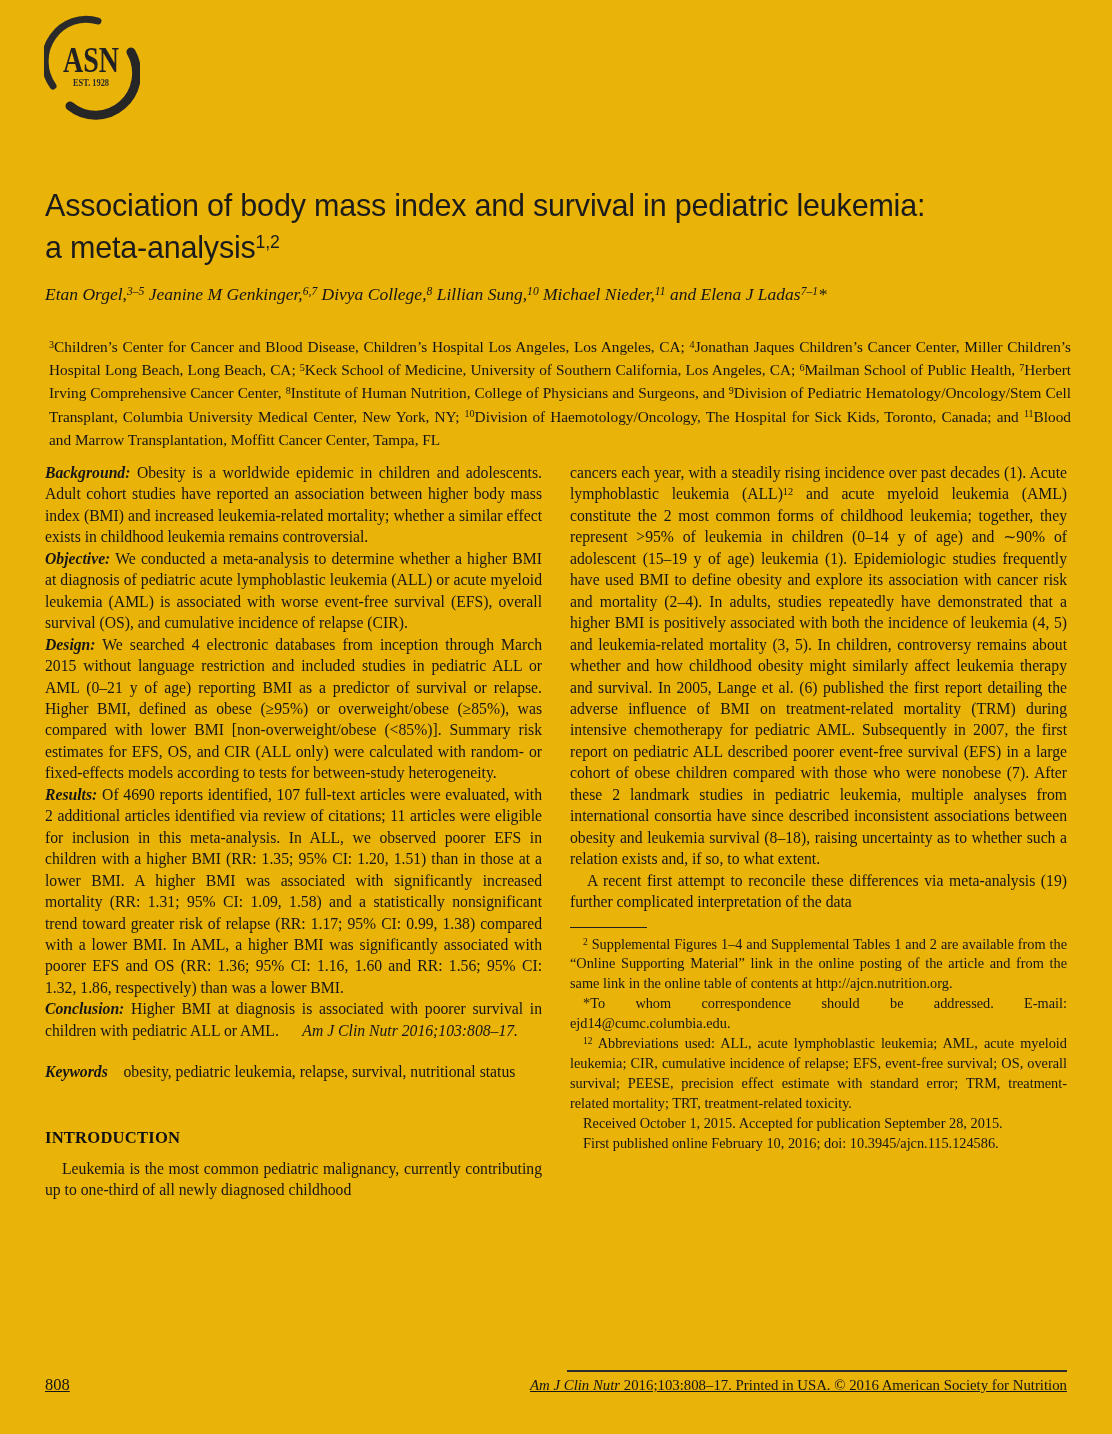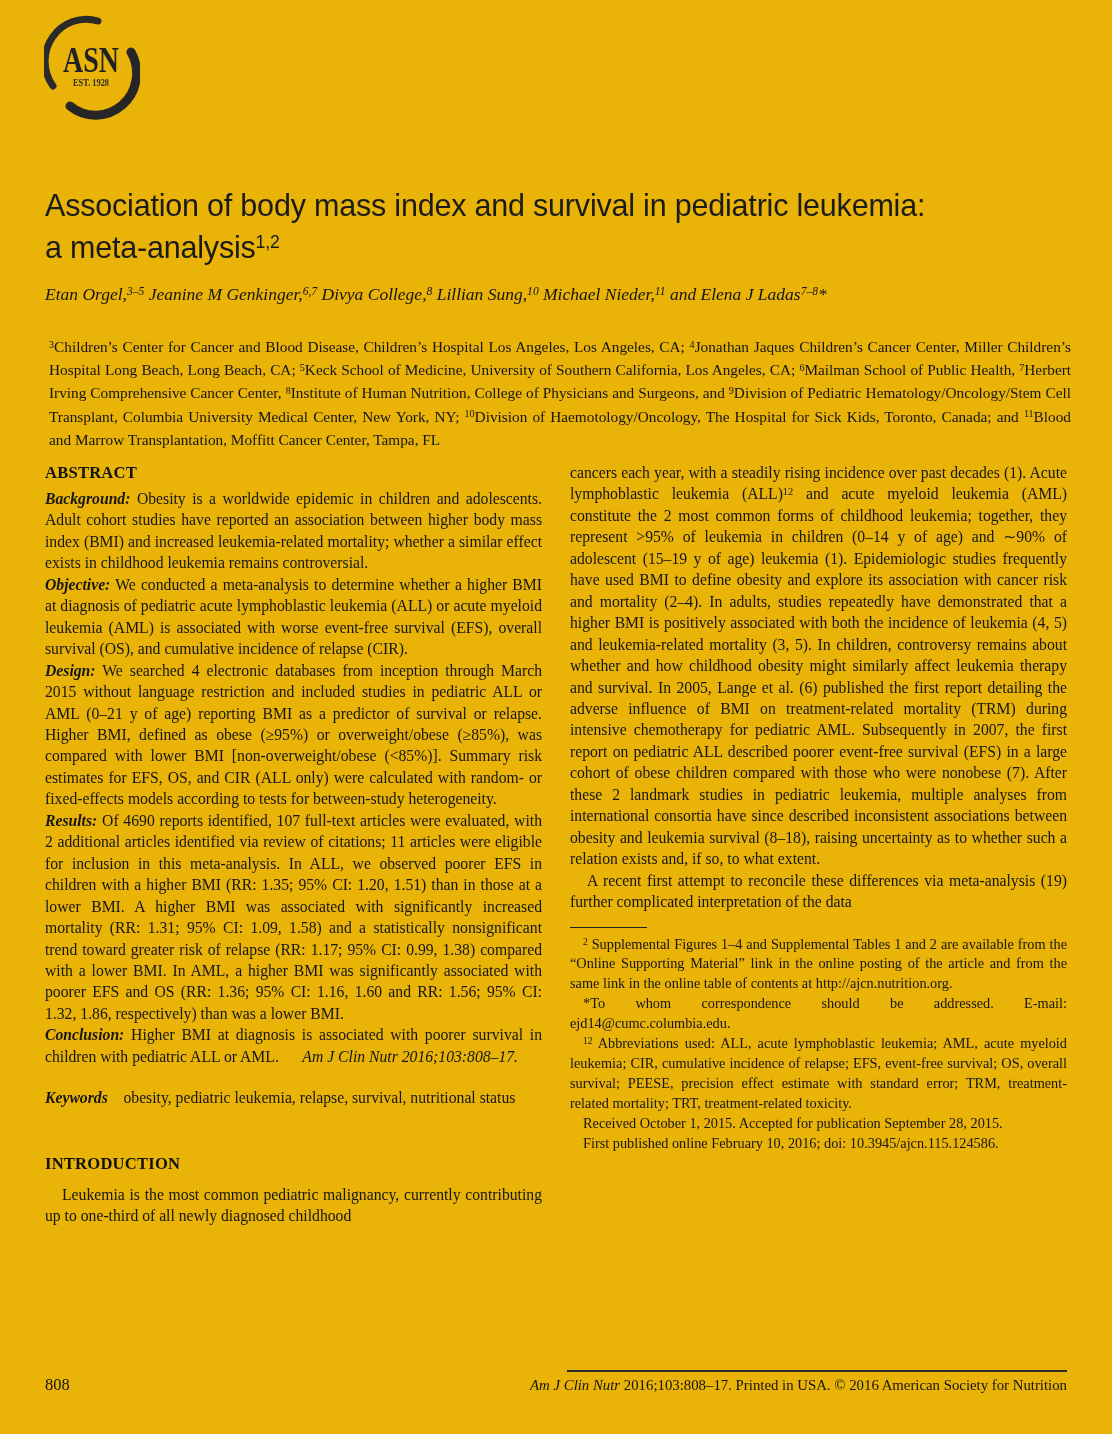--- a/index.html
+++ b/index.html
@@ -36,48 +36,47 @@
   .footnotes p{margin:0;text-indent:13px;}
 
   
   sup{font-size:66%;line-height:0;position:relative;top:-0.42em;vertical-align:baseline;}
   .seg-b{font-weight:700;font-style:italic;}
   .seg-i{font-style:italic;}
 
   
   .pfooter{position:absolute;left:45px;top:1370px;width:1022px;}
   .footer-rule{margin-left:522px;width:500px;border-top:2.6px solid #2b2b2b;margin-bottom:3px;}
-  .footer-row{display:flex;justify-content:space-between;align-items:baseline;}
+  .footer-row{display:flex;justify-content:space-between;align-items:baseline;text-decoration:underline;}
   .pageno{font-size:16.5px;color:#141414;}
   .citation{font-size:14.8px;color:#141414;}
 </style>
 </head>
 <body>
 
 <div class="page">
 
   <div class="logo">
     <svg width="96" height="110" viewBox="0 0 96 110">
       <path d="M54 9 A41 42 0 0 0 9 74" fill="none" stroke="#2a2a2a" stroke-width="7" stroke-linecap="round"></path>
       <path d="M87 40 A41 42 0 0 1 26 94" fill="none" stroke="#262626" stroke-width="9" stroke-linecap="round"></path>
       <text x="47" y="60" text-anchor="middle" textLength="56" lengthAdjust="spacingAndGlyphs" font-family="Liberation Serif, serif" font-weight="700" font-size="36" fill="#222">ASN</text>
       <text x="47" y="74" text-anchor="middle" textLength="36" lengthAdjust="spacingAndGlyphs" font-family="Liberation Serif, serif" font-weight="600" font-size="9.5" fill="#2a2a2a">EST. 1928</text>
     </svg>
   </div>
 
   <h1 class="title"><span>Association of body mass index and survival in pediatric leukemia:</span><br><span>a meta-analysis</span><sup>1,2</sup></h1>
 
-  <p class="authors"><span>Etan Orgel,</span><sup>3–5</sup><span> Jeanine M Genkinger,</span><sup>6,7</sup><span> Divya College,</span><sup>8</sup><span> Lillian Sung,</span><sup>10</sup><span> Michael Nieder,</span><sup>11</sup><span> and Elena J Ladas</span><sup>7–8</sup><span>*</span></p>
+  <p class="authors"><span>Etan Orgel,</span><sup>3–5</sup><span> Jeanine M Genkinger,</span><sup>6,7</sup><span> Divya College,</span><sup>8</sup><span> Lillian Sung,</span><sup>10</sup><span> Michael Nieder,</span><sup>11</sup><span> and Elena J Ladas</span><sup>7–1</sup><span>*</span></p>
 
   <p class="affil"><sup>3</sup><span>Children’s Center for Cancer and Blood Disease, Children’s Hospital Los Angeles, Los Angeles, CA; </span><sup>4</sup><span>Jonathan Jaques Children’s Cancer Center, Miller Children’s Hospital Long Beach, Long Beach, CA; </span><sup>5</sup><span>Keck School of Medicine, University of Southern California, Los Angeles, CA; </span><sup>6</sup><span>Mailman School of Public Health, </span><sup>7</sup><span>Herbert Irving Comprehensive Cancer Center, </span><sup>8</sup><span>Institute of Human Nutrition, College of Physicians and Surgeons, and </span><sup>9</sup><span>Division of Pediatric Hematology/Oncology/Stem Cell Transplant, Columbia University Medical Center, New York, NY; </span><sup>10</sup><span>Division of Haemotology/Oncology, The Hospital for Sick Kids, Toronto, Canada; and </span><sup>11</sup><span>Blood and Marrow Transplantation, Moffitt Cancer Center, Tampa, FL</span></p>
 
   <div class="columns">
 
     <div class="col">
-      <h2 class="shead">ABSTRACT</h2>
       <p><span class="seg-b">Background:</span><span> Obesity is a worldwide epidemic in children and adolescents. Adult cohort studies have reported an association between higher body mass index (BMI) and increased leukemia-related mortality; whether a similar effect exists in childhood leukemia remains controversial.</span></p>
       <p><span class="seg-b">Objective:</span><span> We conducted a meta-analysis to determine whether a higher BMI at diagnosis of pediatric acute lymphoblastic leukemia (ALL) or acute myeloid leukemia (AML) is associated with worse event-free survival (EFS), overall survival (OS), and cumulative incidence of relapse (CIR).</span></p>
       <p><span class="seg-b">Design:</span><span> We searched 4 electronic databases from inception through March 2015 without language restriction and included studies in pediatric ALL or AML (0–21 y of age) reporting BMI as a predictor of survival or relapse. Higher BMI, defined as obese (≥95%) or overweight/obese (≥85%), was compared with lower BMI [non-overweight/obese (&lt;85%)]. Summary risk estimates for EFS, OS, and CIR (ALL only) were calculated with random- or fixed-effects models according to tests for between-study heterogeneity.</span></p>
       <p><span class="seg-b">Results:</span><span> Of 4690 reports identified, 107 full-text articles were evaluated, with 2 additional articles identified via review of citations; 11 articles were eligible for inclusion in this meta-analysis. In ALL, we observed poorer EFS in children with a higher BMI (RR: 1.35; 95% CI: 1.20, 1.51) than in those at a lower BMI. A higher BMI was associated with significantly increased mortality (RR: 1.31; 95% CI: 1.09, 1.58) and a statistically nonsignificant trend toward greater risk of relapse (RR: 1.17; 95% CI: 0.99, 1.38) compared with a lower BMI. In AML, a higher BMI was significantly associated with poorer EFS and OS (RR: 1.36; 95% CI: 1.16, 1.60 and RR: 1.56; 95% CI: 1.32, 1.86, respectively) than was a lower BMI.</span></p>
       <p><span class="seg-b">Conclusion:</span><span> Higher BMI at diagnosis is associated with poorer survival in children with pediatric ALL or AML.  </span><span class="seg-i">Am J Clin Nutr 2016;103:808–17.</span></p>
       <p class="keywords"><span class="seg-b">Keywords</span><span> obesity, pediatric leukemia, relapse, survival, nutritional status</span></p>
       <h2 class="shead intro">INTRODUCTION</h2>
       <p class="indent">Leukemia is the most common pediatric malignancy, currently contributing up to one-third of all newly diagnosed childhood</p>
     </div>
 

